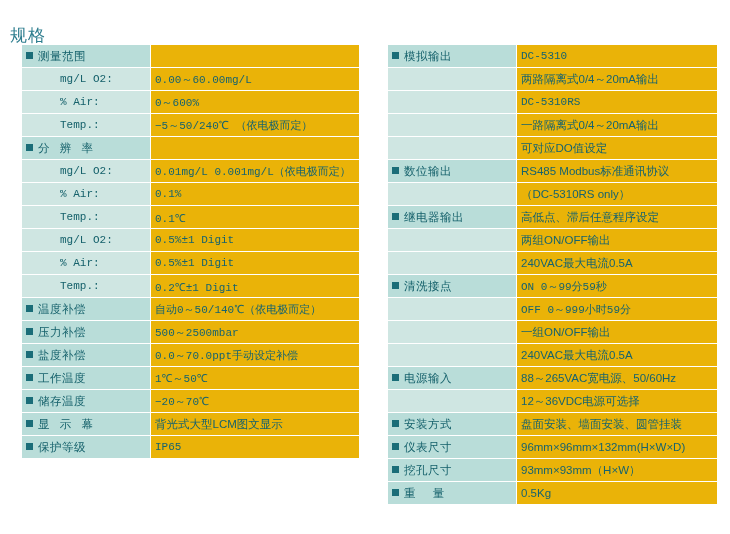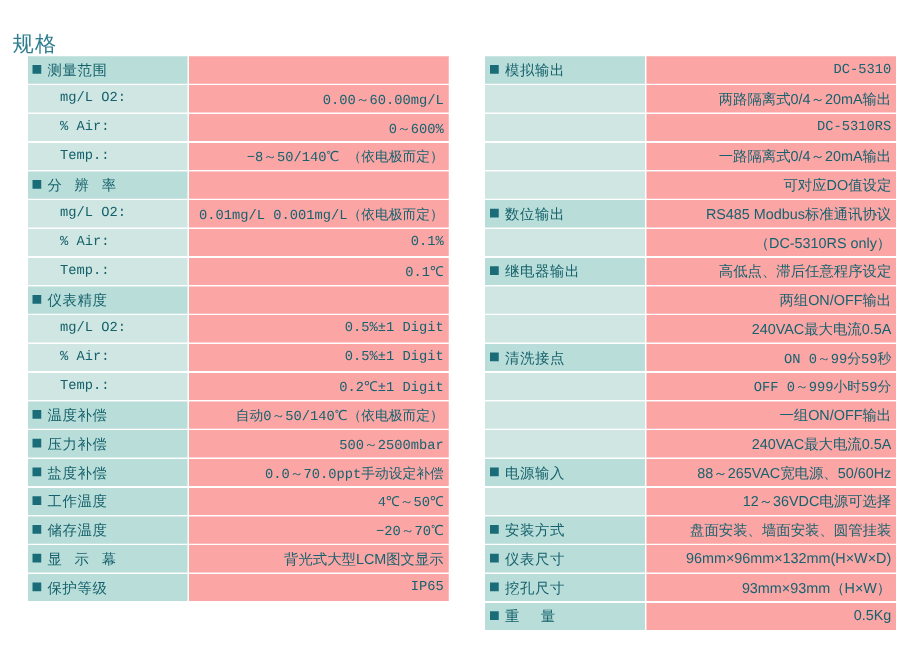--- a/index.html
+++ b/index.html
@@ -52,33 +52,32 @@
     overflow: hidden;
   }
   td.label {
     width: 120px;
     background: #b9ddd9;
     color: #15616b;
     letter-spacing: 0.5px;
   }
   td.label.sub {
     background: #cfe6e2;
-    padding-left: 26px;
+    padding-left: 38px;
     font-family: "Liberation Mono", monospace;
     font-size: 11px;
     letter-spacing: 0;
   }
   td.label.blank {
     background: #cfe6e2;
   }
   td.value {
-    background: #fca5a5;
+    background: #eab308;
     color: #16636f;
     font-size: 11.5px;
-    text-align: right;
   }
   td.value.mono {
     font-family: "Liberation Mono", monospace;
     font-size: 11px;
   }
   .bullet {
     display: inline-block;
     width: 7px;
     height: 7px;
     background: #1a6d78;
@@ -109,43 +108,39 @@
         <tr>
           <td class="label sub">mg/L O2:</td>
           <td class="value mono">0.00～60.00mg/L</td>
         </tr>
         <tr>
           <td class="label sub">% Air:</td>
           <td class="value mono">0～600%</td>
         </tr>
         <tr>
           <td class="label sub">Temp.:</td>
-          <td class="value mono">−8～50/140℃ （依电极而定）</td>
+          <td class="value mono">−5～50/240℃ （依电极而定）</td>
         </tr>
         <tr>
           <td class="label"><span class="bullet"></span><span class="lbl-txt sp1">分  辨  率</span></td>
           <td class="value"></td>
         </tr>
         <tr>
           <td class="label sub">mg/L O2:</td>
           <td class="value mono">0.01mg/L 0.001mg/L（依电极而定）</td>
         </tr>
         <tr>
           <td class="label sub">% Air:</td>
           <td class="value mono">0.1%</td>
         </tr>
         <tr>
           <td class="label sub">Temp.:</td>
           <td class="value mono">0.1℃</td>
         </tr>
         <tr>
-          <td class="label"><span class="bullet"></span><span class="lbl-txt">仪表精度</span></td>
-          <td class="value"></td>
-        </tr>
-        <tr>
           <td class="label sub">mg/L O2:</td>
           <td class="value mono">0.5%±1 Digit</td>
         </tr>
         <tr>
           <td class="label sub">% Air:</td>
           <td class="value mono">0.5%±1 Digit</td>
         </tr>
         <tr>
           <td class="label sub">Temp.:</td>
           <td class="value mono">0.2℃±1 Digit</td>
@@ -157,21 +152,21 @@
         <tr>
           <td class="label"><span class="bullet"></span><span class="lbl-txt">压力补偿</span></td>
           <td class="value mono">500～2500mbar</td>
         </tr>
         <tr>
           <td class="label"><span class="bullet"></span><span class="lbl-txt">盐度补偿</span></td>
           <td class="value mono">0.0～70.0ppt手动设定补偿</td>
         </tr>
         <tr>
           <td class="label"><span class="bullet"></span><span class="lbl-txt">工作温度</span></td>
-          <td class="value mono">4℃～50℃</td>
+          <td class="value mono">1℃～50℃</td>
         </tr>
         <tr>
           <td class="label"><span class="bullet"></span><span class="lbl-txt">储存温度</span></td>
           <td class="value mono">−20～70℃</td>
         </tr>
         <tr>
           <td class="label"><span class="bullet"></span><span class="lbl-txt sp1">显  示  幕</span></td>
           <td class="value">背光式大型LCM图文显示</td>
         </tr>
         <tr>

